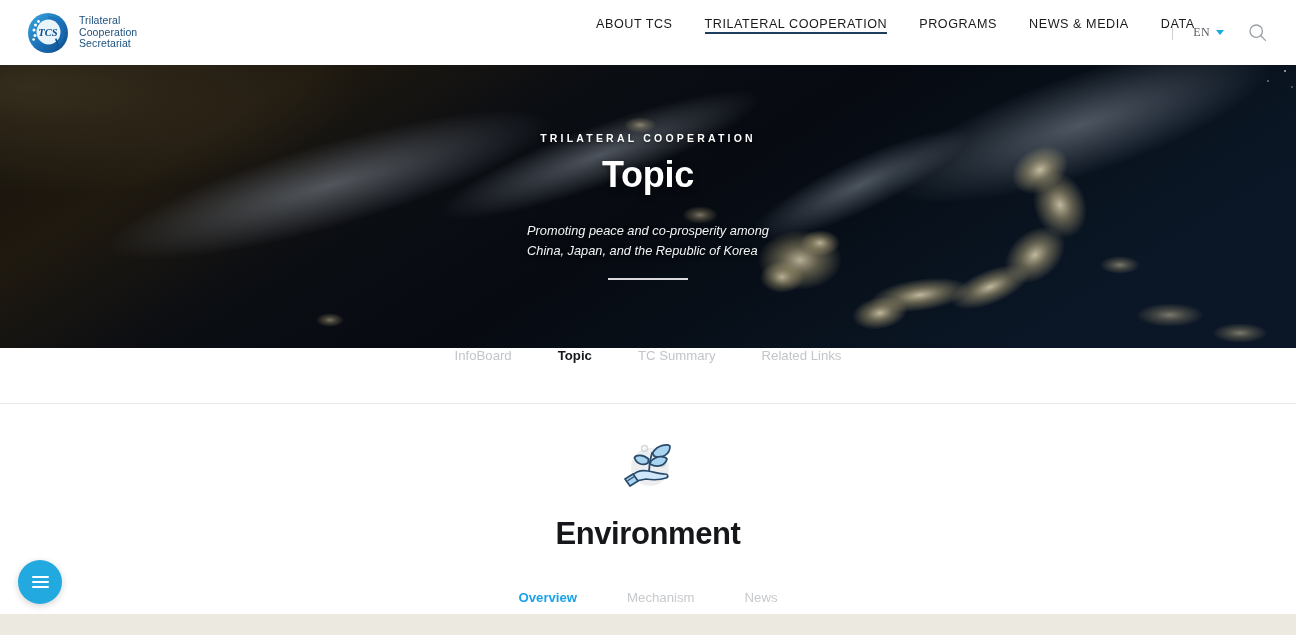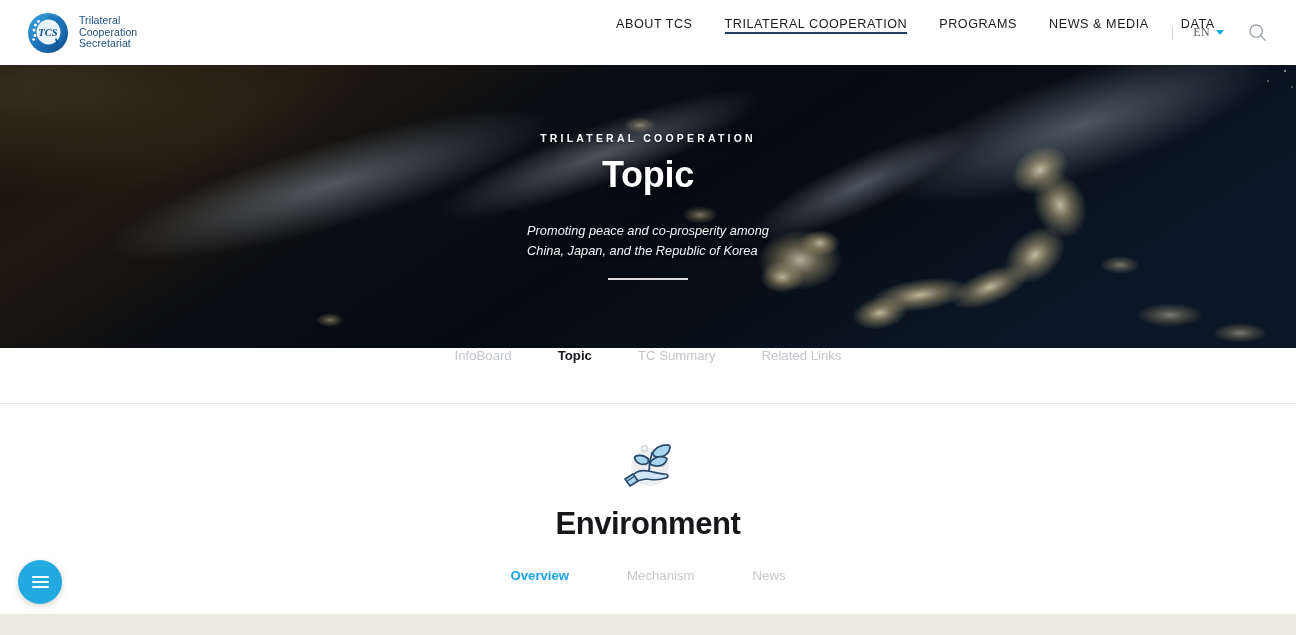--- a/index.html
+++ b/index.html
@@ -28,21 +28,21 @@
     position: relative; flex: 0 0 44px;
   }
   .logo-text {
     font-size: 10.5px; line-height: 11.8px;
     color: #1b4f7e; font-weight: 400;
     letter-spacing: .1px;
     white-space: nowrap;
   }
 
   .main-nav {
-    position: absolute; left: 616px; top: 0;
+    position: absolute; left: 596px; top: 0;
     height: 47px;
     display: flex; align-items: center;
     gap: 0;
   }
   .nav-item {
     font-size: 12.6px; letter-spacing: .55px;
     color: #1a1a1a; font-weight: 400;
     text-transform: uppercase;
     padding: 0 16px; height: 65px;
     display: flex; align-items: center;
@@ -142,27 +142,27 @@
   
   .main {
     position: absolute; top: 404px; left: 0;
     width: 1296px; height: 210px;
     background: #ffffff;
     display: flex; flex-direction: column; align-items: center;
     padding-top: 30px;
   }
   .topic-icon { width: 60px; height: 58px; position: relative; }
   .topic-title {
-    margin-top: 14px;
+    margin-top: 24px;
     font-size: 31px; font-weight: 700;
     color: #15171a; letter-spacing: -.4px;
   }
   .topic-tabs {
-    margin-top: 26px;
-    display: flex; align-items: flex-end; gap: 16px;
+    margin-top: 38px;
+    display: flex; align-items: flex-end; gap: 8px;
   }
   .topic-tab {
     font-size: 13.2px; color: #c6c9cd;
     padding: 0 21px; cursor: pointer; white-space: nowrap;
   }
   .topic-tab.active { color: #1aa3e8; font-weight: 700; }
 
   
   .footer-strip {
     position: absolute; top: 614px; left: 0;

